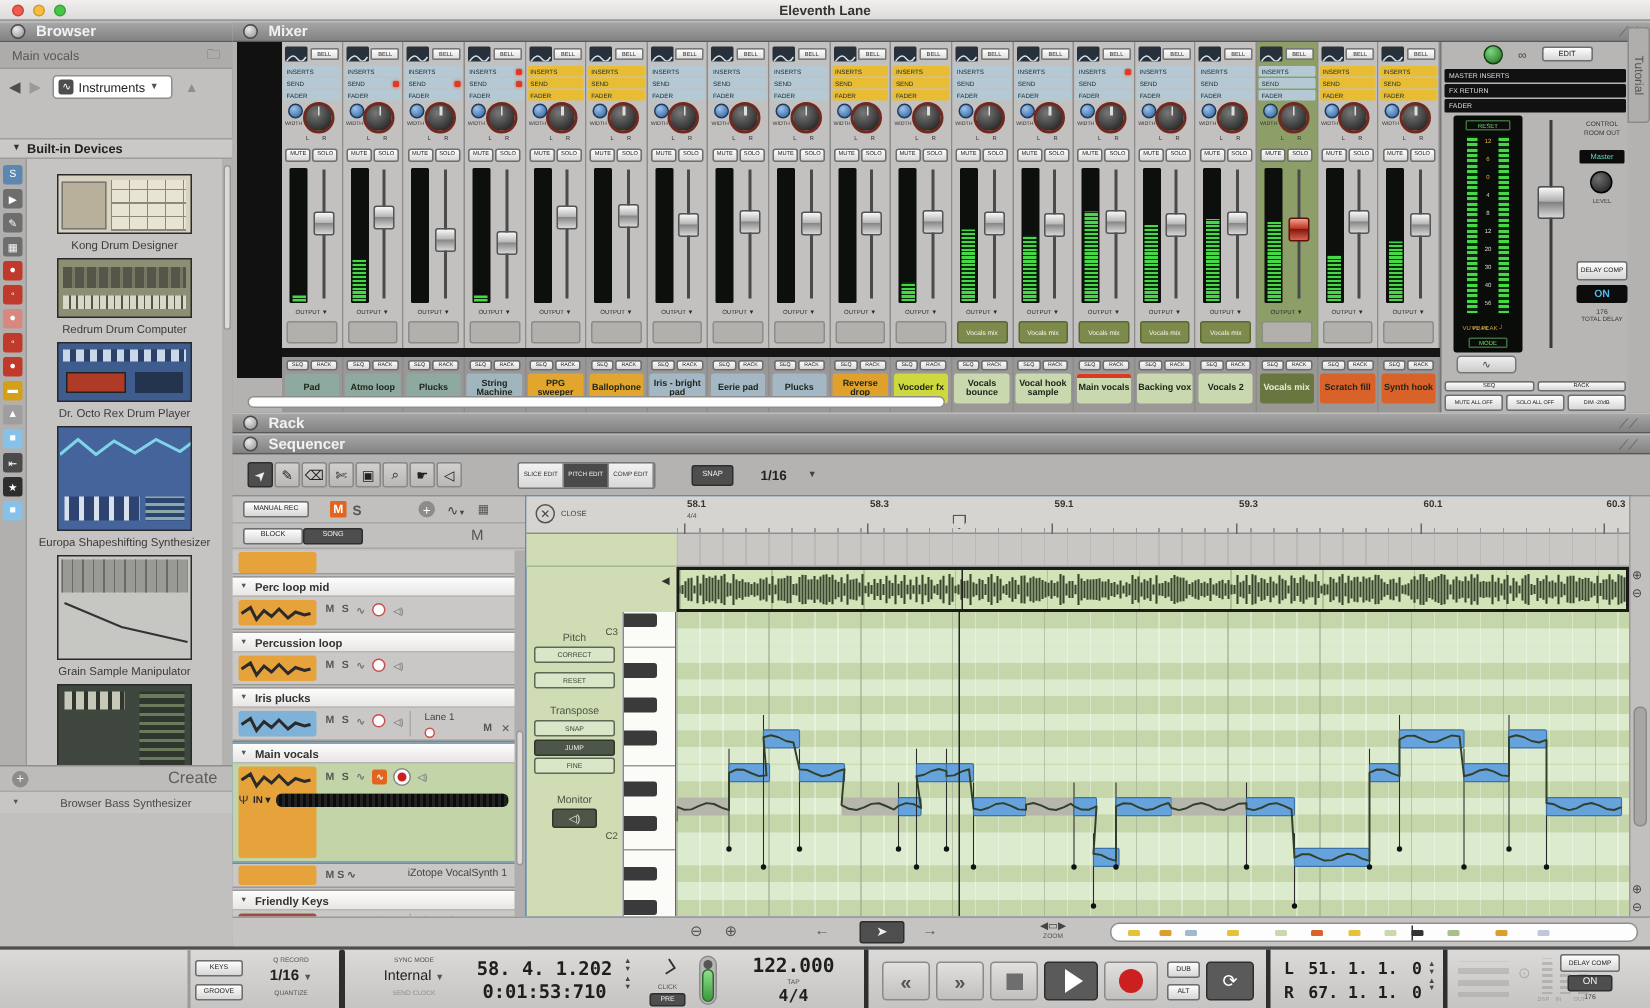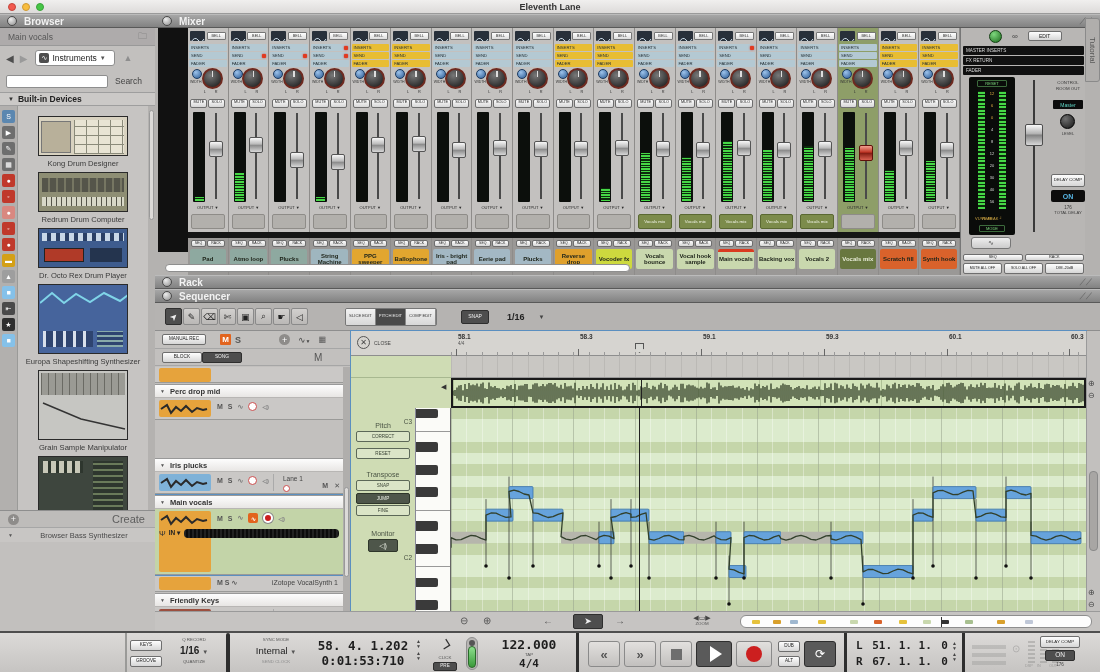--- a/index.html
+++ b/index.html
@@ -82,24 +82,20 @@
     <div class="abs" style="left:0;top:32px;width:155px;height:24px;display:flex;align-items:center">
       <span style="margin-left:6px;color:#4e4e4e;font-size:10px">◀</span>
       <span style="margin-left:6px;color:#9a9a9a;font-size:10px">▶</span>
       <div style="margin-left:8px;width:80px;height:16px;background:#fff;border:1px solid #8e8e8e;border-radius:3px;display:flex;align-items:center">
         <span style="width:10px;height:10px;background:#4e4e4e;border-radius:2px;margin:0 3px;color:#fff;font-size:7px;display:flex;align-items:center;justify-content:center">∿</span>
         <span style="font-size:8.5px;color:#222">Instruments</span>
         <span style="margin-left:3px;font-size:6px;color:#555">▼</span>
       </div>
       <span style="margin-left:8px;color:#8e8e8e;font-size:9px">▲</span>
     </div>
-    <div class="abs" style="left:0;top:56px;width:155px;height:22px;display:flex;align-items:center">
-      <input style="margin-left: 6px; width: 102px; height: 13px; border: 1px solid rgb(142, 142, 142); border-radius: 2px; font-size: 8px; padding: 0px 3px;" value="">
-      <span style="margin-left:7px;font-size:8.5px;color:#444">Search</span>
-    </div>
     <div class="abs" style="left:0;top:78px;width:155px;height:14px;background:#cbc9c7;border-top:1px solid #9e9e9e;border-bottom:1px solid #9e9e9e;display:flex;align-items:center">
       <span style="font-size:6px;margin:0 4px 0 8px;color:#333">▼</span>
       <span style="font-size:8.5px;font-weight:bold;color:#222">Built-in Devices</span>
     </div>
     <div class="abs" id="browser-iconstrip" style="left:0;top:92px;width:18px;height:404px;background:#b2b0ae;border-right:1px solid #9a9a98">
         <div style="position: absolute; left: 2px; top: 4px; width: 13px; height: 13px; border-radius: 2px; background: rgb(91, 135, 176); color: rgb(255, 255, 255); font-size: 7px; display: flex; align-items: center; justify-content: center;">S</div>
         <div style="position: absolute; left: 2px; top: 20px; width: 13px; height: 13px; border-radius: 2px; background: rgb(110, 110, 110); color: rgb(255, 255, 255); font-size: 7px; display: flex; align-items: center; justify-content: center;">▶</div>
         <div style="position: absolute; left: 2px; top: 36px; width: 13px; height: 13px; border-radius: 2px; background: rgb(110, 110, 110); color: rgb(255, 255, 255); font-size: 7px; display: flex; align-items: center; justify-content: center;">✎</div>
         <div style="position: absolute; left: 2px; top: 52px; width: 13px; height: 13px; border-radius: 2px; background: rgb(110, 110, 110); color: rgb(255, 255, 255); font-size: 7px; display: flex; align-items: center; justify-content: center;">▦</div>
         <div style="position: absolute; left: 2px; top: 68px; width: 13px; height: 13px; border-radius: 2px; background: rgb(192, 57, 43); color: rgb(255, 255, 255); font-size: 7px; display: flex; align-items: center; justify-content: center;">●</div>
@@ -997,21 +993,37 @@
       <div class="dkbtn" style="width:40px;height:11px;font-size:4.8px">SONG</div>
       <span style="margin-left:72px;font-size:10px;color:#555">M</span>
     </div>
     <div id="track-list" style="position:absolute;left:0;top:36px;width:189px;bottom:0;overflow:hidden">
         <div style="position: absolute; left: 0px; top: 0px; width: 189px; height: 16px; background: rgb(202, 200, 198); border-bottom: 1px solid rgb(154, 154, 152);">
           <div style="position: absolute; left: 4px; top: 1px; width: 52px; height: 14px; background: rgb(230, 163, 60); border-radius: 2px;"></div>
         </div>
         <div style="position: absolute; left: 0px; top: 17px; width: 189px; height: 36px; background: rgb(202, 200, 198); border-bottom: 1px solid rgb(154, 154, 152);">
           <div class="trkname">
             <span style="font-size: 5px; margin: 0px 5px; color: rgb(85, 85, 85);">▼</span>
-            <span>Perc drop mid</span>
+            <span>Perc loop mid</span>
+          </div>
+          <div class="trkico" style="background: rgb(230, 163, 60);"><svg width="50" height="14" style="margin-top:2px">
+              <polyline points="2,7 8,3 12,11 17,5 22,9 27,4 33,10 38,6 44,8 48,7" fill="none" stroke="#2a2a2a" stroke-width="2"></polyline>
+            </svg></div>
+          <div class="msrow">
+            <span>M</span>
+            <span>S</span>
+            <span style="color: rgb(119, 119, 119);">∿</span>
+            <span style="width: 9px; height: 9px; border: 1.5px solid rgb(204, 79, 79); border-radius: 50%; background: rgb(255, 255, 255);"></span>
+            <span style="font-size: 6px; color: rgb(136, 136, 136);">◁)</span>
+          </div>
+        </div>
+        <div style="position: absolute; left: 0px; top: 54px; width: 189px; height: 36px; background: rgb(202, 200, 198); border-bottom: 1px solid rgb(154, 154, 152);">
+          <div class="trkname">
+            <span style="font-size: 5px; margin: 0px 5px; color: rgb(85, 85, 85);">▼</span>
+            <span>Percussion loop</span>
           </div>
           <div class="trkico" style="background: rgb(230, 163, 60);"><svg width="50" height="14" style="margin-top:2px">
               <polyline points="2,7 8,3 12,11 17,5 22,9 27,4 33,10 38,6 44,8 48,7" fill="none" stroke="#2a2a2a" stroke-width="2"></polyline>
             </svg></div>
           <div class="msrow">
             <span>M</span>
             <span>S</span>
             <span style="color: rgb(119, 119, 119);">∿</span>
             <span style="width: 9px; height: 9px; border: 1.5px solid rgb(204, 79, 79); border-radius: 50%; background: rgb(255, 255, 255);"></span>
             <span style="font-size: 6px; color: rgb(136, 136, 136);">◁)</span>

